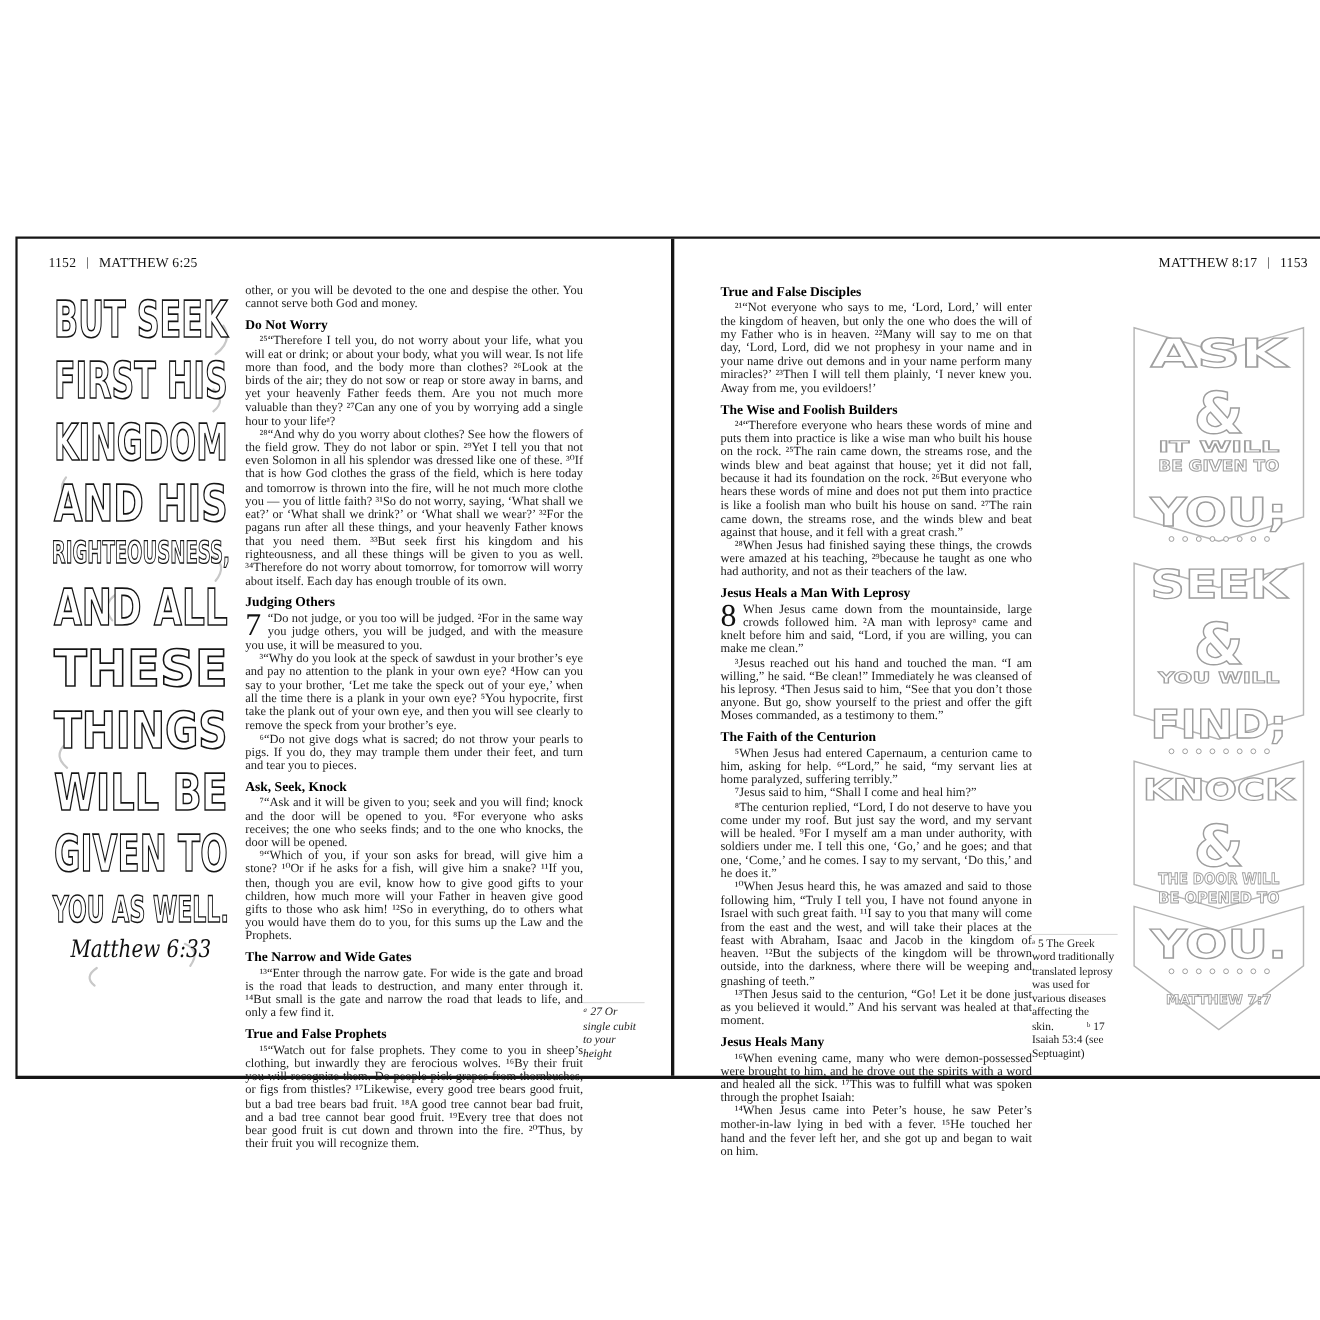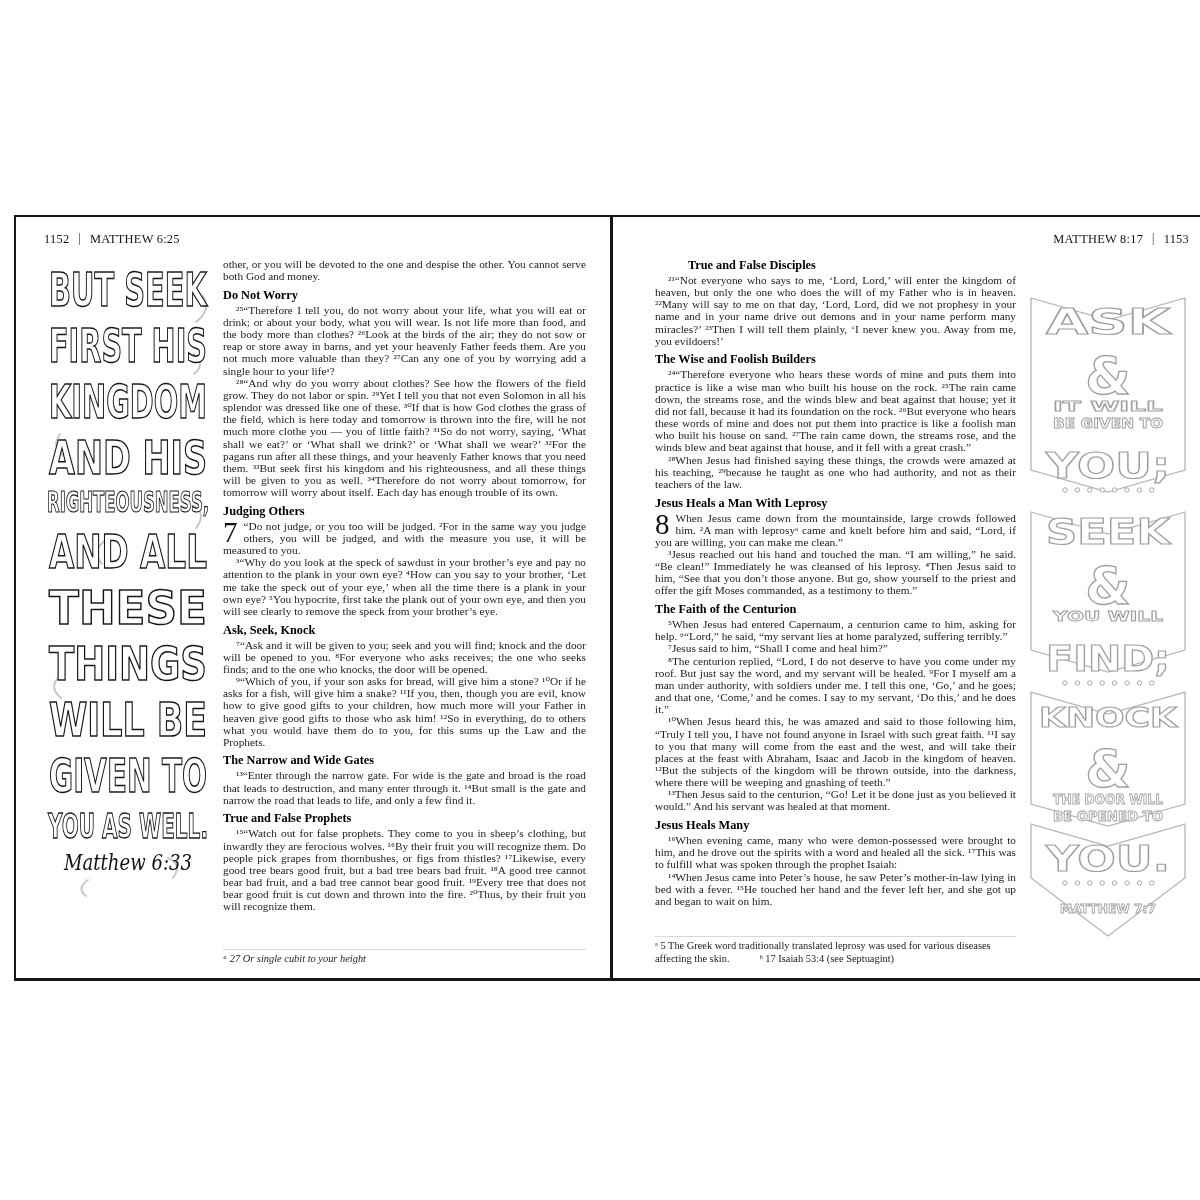--- a/index.html
+++ b/index.html
@@ -12,25 +12,25 @@
   .page.left{padding:15px 24px 13px 28px;}
   .page.right{padding:15px 18px 13px 42px;}
   .phead{font-size:12.4px;letter-spacing:.25px;display:flex;gap:9px;align-items:baseline;color:#141414;}
   .page.right .phead{justify-content:flex-end;}
   .hdiv{color:#2a2a2a;font-size:11.5px;position:relative;top:-1px;}
   .pbody{display:flex;flex:1;gap:11px;margin-top:11px;min-height:0;}
   .artcol{flex:none;}
   .artcol.la{width:168px;}
   .artcol.ra{width:162px;padding-top:26px;box-sizing:border-box;}
   .artcol svg{display:block;width:100%;}
-  .textcol{flex:1;display:flex;flex-direction:column;min-width:0;}
+  .textcol{flex:1;display:flex;flex-direction:row;min-width:0;}
   .content{font-size:11.3px;line-height:12.15px;text-align:justify;}
   .sect{font-size:12.3px;font-weight:bold;margin:6.5px 0 1.5px;line-height:13.5px;color:#000;
         font-family:"Liberation Serif","DejaVu Serif",serif;}
-  .sect:first-child{margin-top:1px;margin-left:33px;}
+  .sect:first-child{margin-top:1px;}
   .para{margin:0;text-indent:13px;}
   .para.noindent{text-indent:0;}
   .para.chap{text-indent:0;}
   .dropcap{float:left;font-size:29px;line-height:23px;padding:1px 6px 0 0;color:#111;}
   .poetry{margin:6px 0 2px 32px;text-align:left;}
   .pline{text-indent:0;}
   .pindent{margin-left:17px;}
   .footnotes{margin-top:auto;border-top:1px solid #d8d8d8;padding-top:3px;
              font-size:10.4px;line-height:12.5px;text-align:left;}
   .fnote{margin-right:30px;}
@@ -75,20 +75,21 @@
           </div>
         <div class="textcol">
           <div class="content" id="left-content">
               <p class="para noindent">other, or you will be devoted to the one and despise the other. You cannot serve both God and money.</p>
               <h3 class="sect">Do Not Worry</h3>
               <p class="para">²⁵“Therefore I tell you, do not worry about your life, what you will eat or drink; or about your body, what you will wear. Is not life more than food, and the body more than clothes? ²⁶Look at the birds of the air; they do not sow or reap or store away in barns, and yet your heavenly Father feeds them. Are you not much more valuable than they? ²⁷Can any one of you by worrying add a single hour to your lifeᵃ?</p>
               <p class="para">²⁸“And why do you worry about clothes? See how the flowers of the field grow. They do not labor or spin. ²⁹Yet I tell you that not even Solomon in all his splendor was dressed like one of these. ³⁰If that is how God clothes the grass of the field, which is here today and tomorrow is thrown into the fire, will he not much more clothe you — you of little faith? ³¹So do not worry, saying, ‘What shall we eat?’ or ‘What shall we drink?’ or ‘What shall we wear?’ ³²For the pagans run after all these things, and your heavenly Father knows that you need them. ³³But seek first his kingdom and his righteousness, and all these things will be given to you as well. ³⁴Therefore do not worry about tomorrow, for tomorrow will worry about itself. Each day has enough trouble of its own.</p>
               <h3 class="sect">Judging Others</h3>
               <div class="para chap"><span class="dropcap">7</span><span>“Do not judge, or you too will be judged. ²For in the same way you judge others, you will be judged, and with the measure you use, it will be measured to you.</span></div>
               <p class="para">³“Why do you look at the speck of sawdust in your brother’s eye and pay no attention to the plank in your own eye? ⁴How can you say to your brother, ‘Let me take the speck out of your eye,’ when all the time there is a plank in your own eye? ⁵You hypocrite, first take the plank out of your own eye, and then you will see clearly to remove the speck from your brother’s eye.</p>
+              <p class="para">⁶“Do not give dogs what is sacred; do not throw your pearls to pigs. If you do, they may trample them under their feet, and turn and tear you to pieces.</p>
               <h3 class="sect">Ask, Seek, Knock</h3>
               <p class="para">⁷“Ask and it will be given to you; seek and you will find; knock and the door will be opened to you. ⁸For everyone who asks receives; the one who seeks finds; and to the one who knocks, the door will be opened.</p>
               <p class="para">⁹“Which of you, if your son asks for bread, will give him a stone? ¹⁰Or if he asks for a fish, will give him a snake? ¹¹If you, then, though you are evil, know how to give good gifts to your children, how much more will your Father in heaven give good gifts to those who ask him! ¹²So in everything, do to others what you would have them do to you, for this sums up the Law and the Prophets.</p>
               <h3 class="sect">The Narrow and Wide Gates</h3>
               <p class="para">¹³“Enter through the narrow gate. For wide is the gate and broad is the road that leads to destruction, and many enter through it. ¹⁴But small is the gate and narrow the road that leads to life, and only a few find it.</p>
               <h3 class="sect">True and False Prophets</h3>
               <p class="para">¹⁵“Watch out for false prophets. They come to you in sheep’s clothing, but inwardly they are ferocious wolves. ¹⁶By their fruit you will recognize them. Do people pick grapes from thornbushes, or figs from thistles? ¹⁷Likewise, every good tree bears good fruit, but a bad tree bears bad fruit. ¹⁸A good tree cannot bear bad fruit, and a bad tree cannot bear good fruit. ¹⁹Every tree that does not bear good fruit is cut down and thrown into the fire. ²⁰Thus, by their fruit you will recognize them.</p>
             </div>
           <div class="footnotes" id="left-foot"><span class="fnote it">ᵃ 27  Or single cubit to your height</span></div>
         </div>

